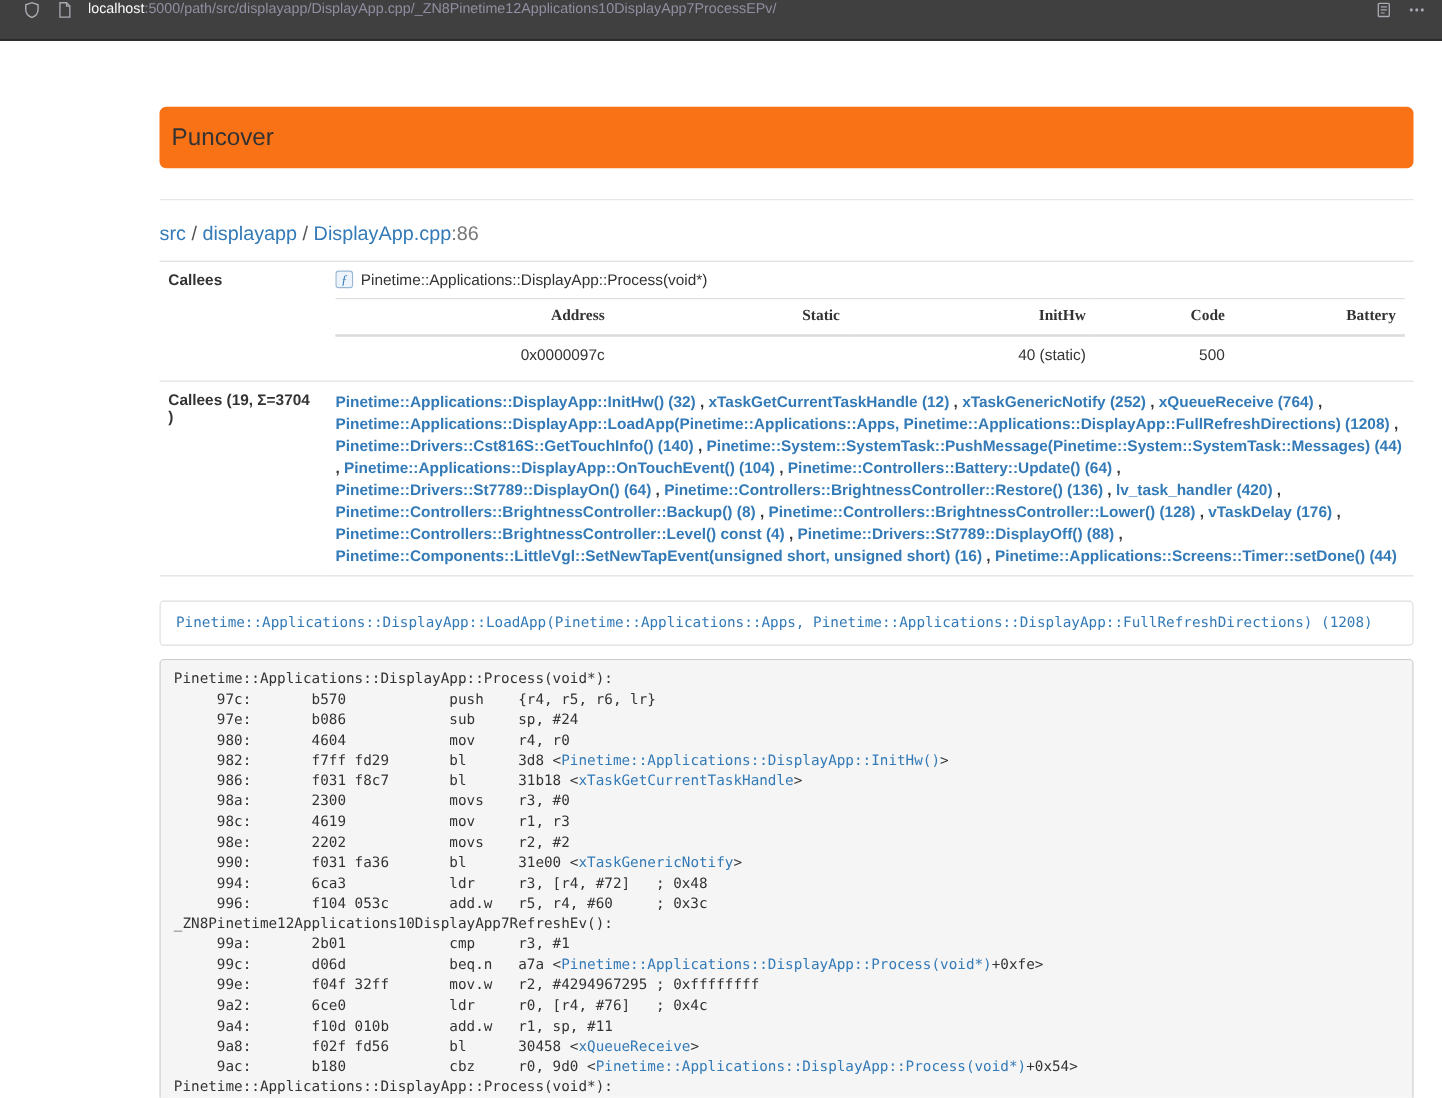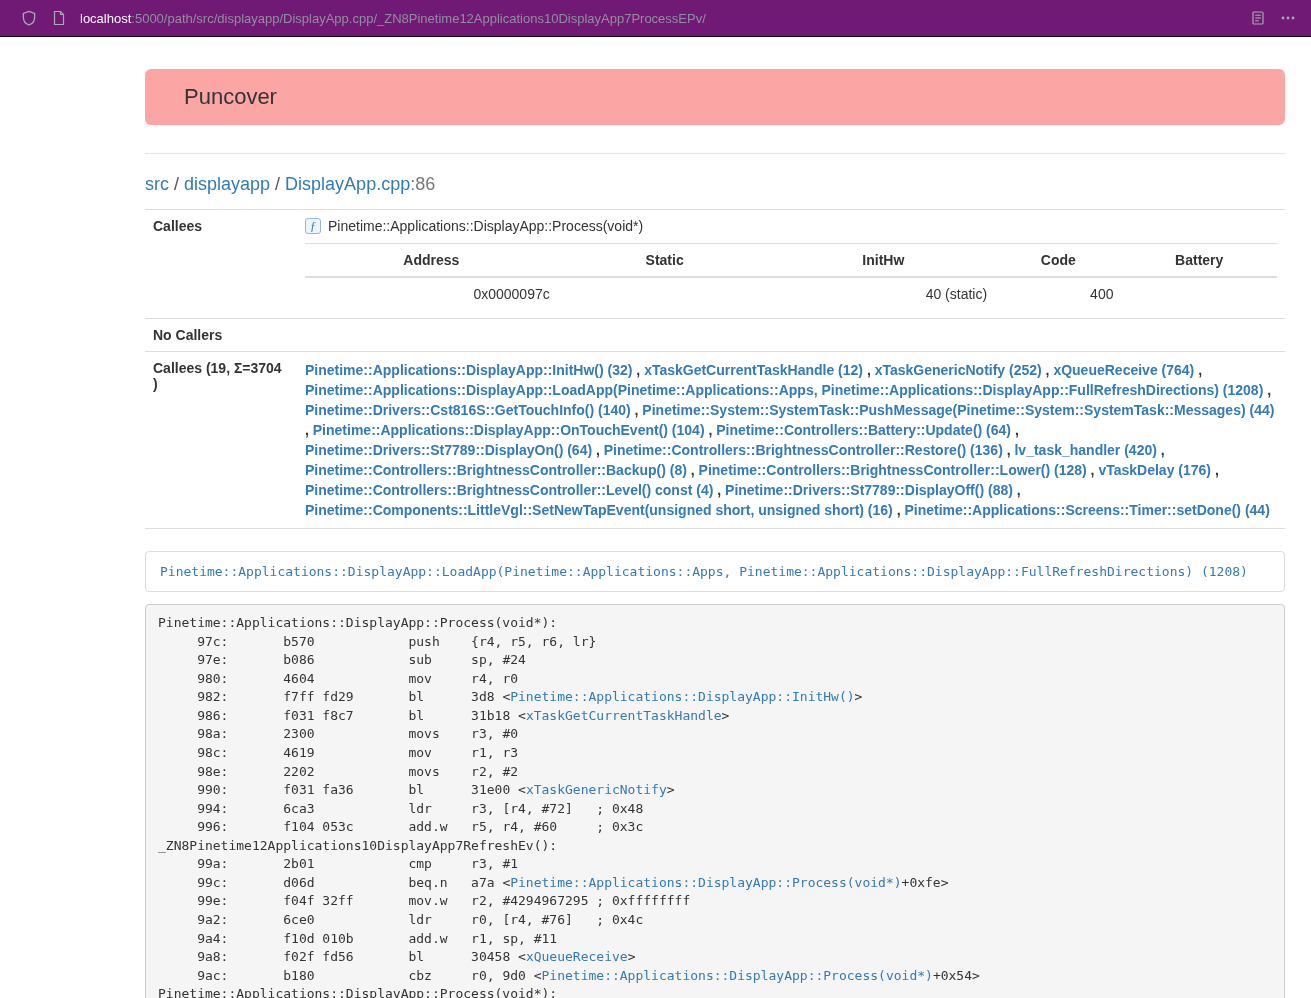--- a/index.html
+++ b/index.html
@@ -1,35 +1,35 @@
 <!DOCTYPE html>
 <html><head>
 <meta charset="utf-8">
 <style>
   * { box-sizing: border-box; margin: 0; padding: 0; }
   html, body { width: 1311px; height: 998px; overflow: hidden; background: #fff; }
   body { font-family: "Liberation Sans", sans-serif; font-size: 14px; color: #333; }
 
   
   .browser-bar {
-    height: 37px; background: #701a75; border-bottom: 1px solid #0c0c0d;
-    display: flex; align-items: center; padding: 0 14px 0 20px; gap: 12px;
+    height: 37px; background: #404040; border-bottom: 1px solid #0c0c0d;
+    display: flex; align-items: flex-start; padding: 0 14px 0 20px; gap: 12px;
   }
   .tb-icon { width: 18px; height: 18px; display: inline-flex; align-items: center; justify-content: center; flex: 0 0 auto; cursor: pointer; }
   .tb-icon svg { display: block; }
   .url-box { flex: 1 1 auto; display: flex; align-items: center; gap: 10px; overflow: hidden; }
   .url-text { font-size: 13px; white-space: nowrap; }
   .url-host { color: #fbfbfe; }
   .url-rest { color: #908fa1; }
 
   
   .page { width: 1140px; margin-left: 145px; }
   a, .link { color: #337ab7; text-decoration: none; cursor: pointer; }
 
-  .jumbotron { margin-top: 32px; background: #fca5a5; border-radius: 6px; padding: 15px 39px; }
+  .jumbotron { margin-top: 60px; background: #f97316; border-radius: 6px; padding: 15px 11px; }
   .jumbo-title { font-size: 22px; font-weight: 500; color: #333; }
 
   hr.rule { border: 0; border-top: 1px solid #e5e5e5; margin: 28px 0 20px 0; }
 
   .breadcrumb-bar { font-size: 18px; margin-bottom: 14px; }
   .bc-sep { color: #555; }
   .bc-line { color: #777; }
 
   table.outer-table { width: 100%; border-collapse: collapse; }
   table.outer-table > tbody > tr > th,
@@ -43,21 +43,21 @@
   .fn-line { display: flex; align-items: center; gap: 7px; }
   .fn-icon {
     width: 16px; height: 16px; flex: 0 0 auto; display: inline-block; text-align: center;
     border: 1px solid #9bb7d4; border-radius: 3px; background: #eef4fb; color: #337ab7;
     font-size: 12px; line-height: 14px; font-style: italic; font-family: "Liberation Serif", serif;
   }
 
   table.inner-table { width: 100%; border-collapse: collapse; margin-top: 9px; }
   table.inner-table th {
     border-top: 1px solid #ddd; border-bottom: 2px solid #ddd;
-    padding: 8px; text-align: center; font-weight: bold;
+    padding: 8px; text-align: right; font-weight: bold; font-family: Liberation Serif, serif;
   }
   table.inner-table td { padding: 8px; text-align: right; }
   table.inner-table th:nth-child(1), table.inner-table td:nth-child(1) { width: 26%; }
   table.inner-table th:nth-child(2), table.inner-table td:nth-child(2) { width: 22%; }
   table.inner-table th:nth-child(3), table.inner-table td:nth-child(3) { width: 23%; }
   table.inner-table th:nth-child(4), table.inner-table td:nth-child(4) { width: 13%; }
   table.inner-table th:nth-child(5), table.inner-table td:nth-child(5) { width: 16%; }
 
   .callees-cell { line-height: 20px; font-weight: bold; }
 
@@ -136,30 +136,26 @@
                   <th>InitHw</th>
                   <th>Code</th>
                   <th>Battery</th>
                 </tr>
               </thead>
             <tbody>
                 <tr id="inner-row">
                   <td>0x0000097c</td>
                   <td></td>
                   <td>40 (static)</td>
-                  <td>400</td>
+                  <td>500</td>
                   <td></td>
                 </tr>
               </tbody>
           </table>
         </td>
-      </tr>
-      <tr>
-        <th>No Callers</th>
-        <td></td>
       </tr>
       <tr>
         <th>Callees (19, Σ=3704 )</th>
         <td class="callees-cell" id="callees"><a>Pinetime::Applications::DisplayApp::InitHw() (32)</a> , <a>xTaskGetCurrentTaskHandle (12)</a> , <a>xTaskGenericNotify (252)</a> , <a>xQueueReceive (764)</a> , <a>Pinetime::Applications::DisplayApp::LoadApp(Pinetime::Applications::Apps, Pinetime::Applications::DisplayApp::FullRefreshDirections) (1208)</a> , <a>Pinetime::Drivers::Cst816S::GetTouchInfo() (140)</a> , <a>Pinetime::System::SystemTask::PushMessage(Pinetime::System::SystemTask::Messages) (44)</a> , <a>Pinetime::Applications::DisplayApp::OnTouchEvent() (104)</a> , <a>Pinetime::Controllers::Battery::Update() (64)</a> , <a>Pinetime::Drivers::St7789::DisplayOn() (64)</a> , <a>Pinetime::Controllers::BrightnessController::Restore() (136)</a> , <a>lv_task_handler (420)</a> , <a>Pinetime::Controllers::BrightnessController::Backup() (8)</a> , <a>Pinetime::Controllers::BrightnessController::Lower() (128)</a> , <a>vTaskDelay (176)</a> , <a>Pinetime::Controllers::BrightnessController::Level() const (4)</a> , <a>Pinetime::Drivers::St7789::DisplayOff() (88)</a> , <a>Pinetime::Components::LittleVgl::SetNewTapEvent(unsigned short, unsigned short) (16)</a> , <a>Pinetime::Applications::Screens::Timer::setDone() (44)</a></td>
       </tr>
     </tbody>
   </table>
 
   <div class="symbol-panel">
     <a>Pinetime::Applications::DisplayApp::LoadApp(Pinetime::Applications::Apps, Pinetime::Applications::DisplayApp::FullRefreshDirections) (1208)</a>

